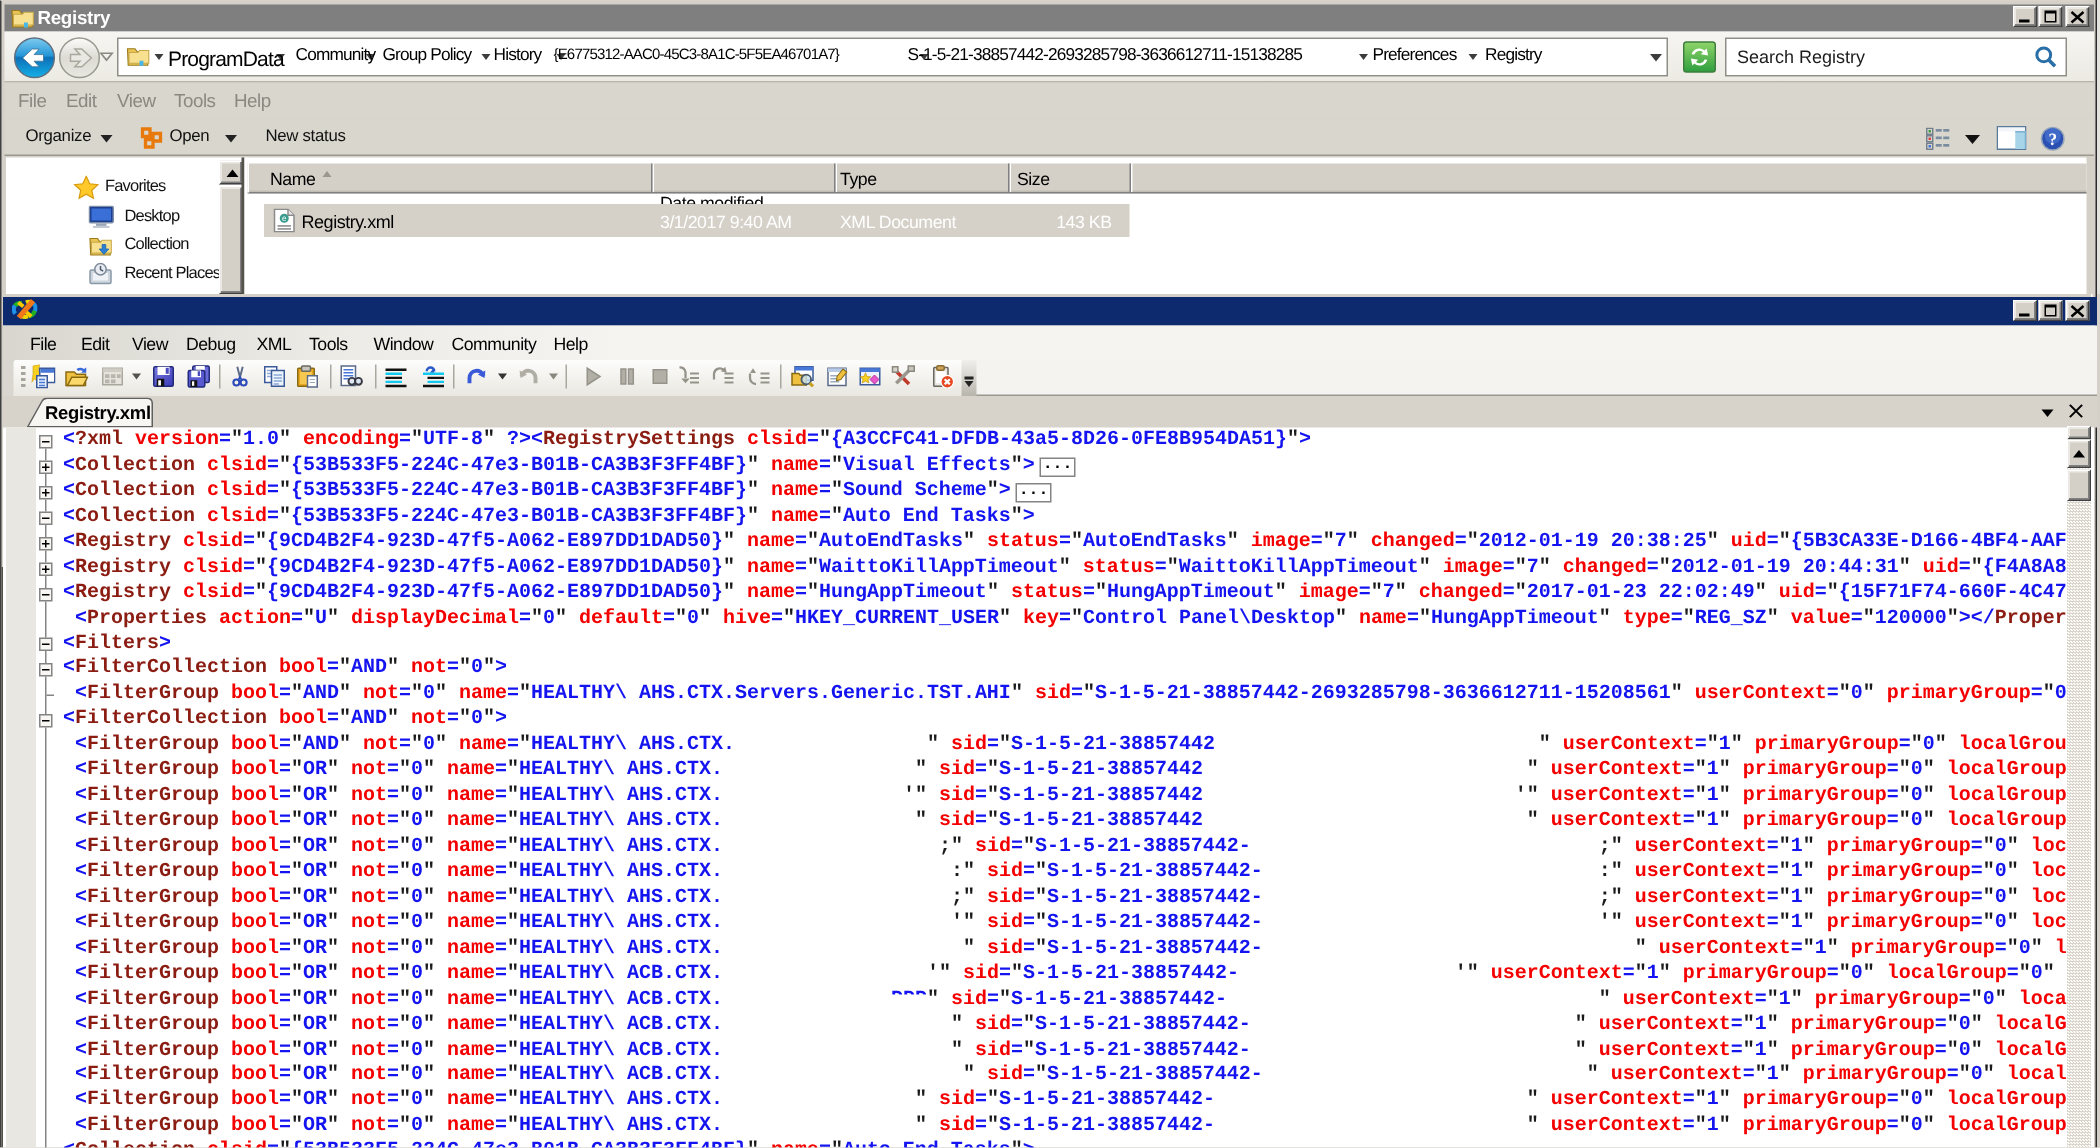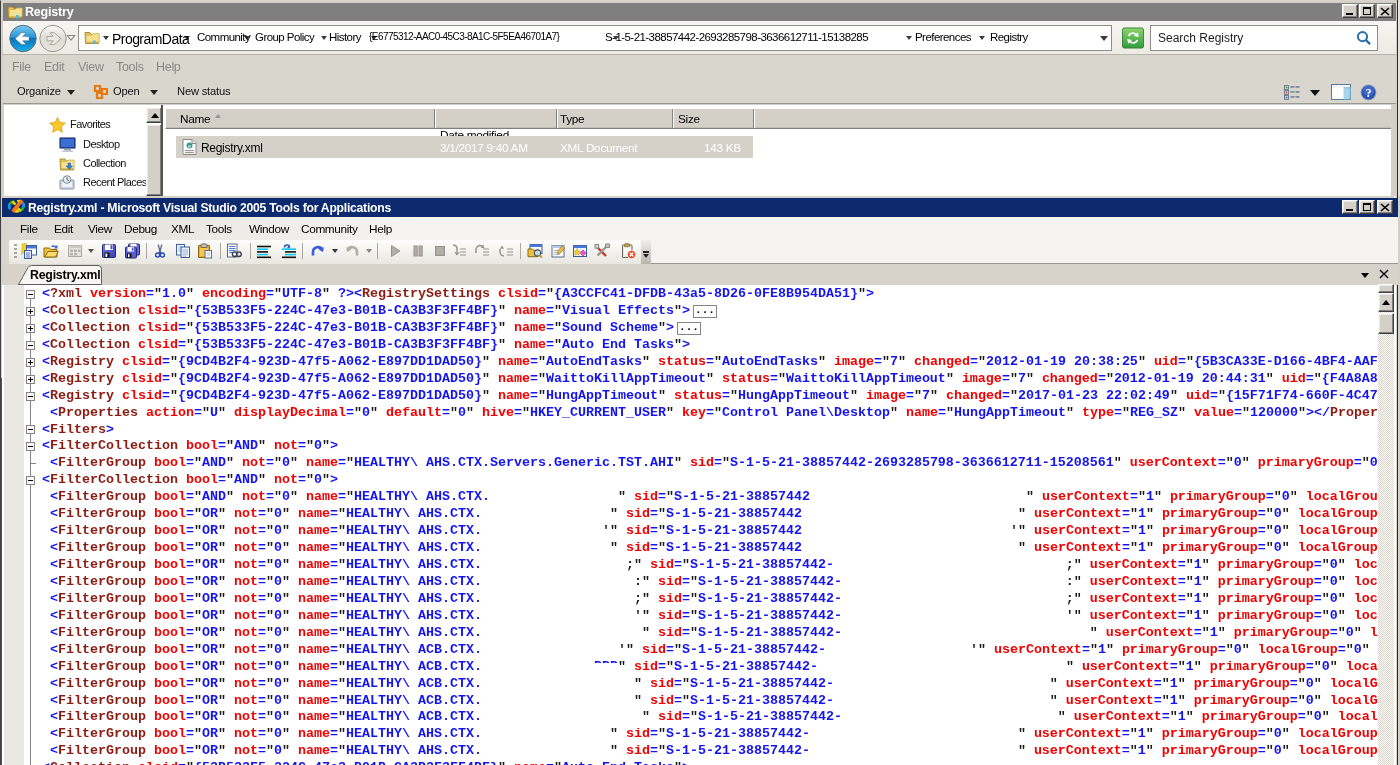--- a/index.html
+++ b/index.html
@@ -211,21 +211,20 @@
 <path d="M6.5 3.2 a4.3 4.3 0 0 0-4.6 1.6" stroke="#21b021"></path>
 <path d="M1.9 4.8 a4.6 4.6 0 0 0 0.3 5.3" stroke="#1e90e8"></path>
 <path d="M9.3 2.6 a4.6 4.6 0 0 1 4.4 0.4" stroke="#f0d800"></path>
 <path d="M14.4 3.4 a4.4 4.4 0 0 1 0.7 5.2" stroke="#1e90e8"></path>
 <path d="M15.1 8.2 a4.6 4.6 0 0 1-4 3.6" stroke="#21b021"></path>
 <path d="M10.6 11.9 a4.6 4.6 0 0 1-4.4-0.6" stroke="#f0d800"></path>
 </g>
 <path d="M3.2 12.8 L12.6 1.6 L15.4 3.8 L6 15 z" fill="#f07818" transform="translate(0,-1.2)"></path>
 <path d="M4.2 2.6 L7.6 5.4 M9.6 9.2 L12.8 12" stroke="#f8c800" stroke-width="2.6"></path>
 </svg>
-<div class="ab" style="left:28px;top:5px;font-weight:bold;font-size:12.2px;letter-spacing:-0.25px;color:#fff">Registry.xml - Microsoft Visual Studio 2005 Tools for Applications</div>
 <div class="ab btn3d capbtn" style="left:1342px;top:4px">
       <div class="ab" style="left:3px;top:8px;width:7px;height:2px;background:#000"></div>
     </div>
 <div class="ab btn3d capbtn" style="left:1359px;top:4px">
       <div class="ab" style="left:3px;top:2px;width:8px;height:8px;border:1px solid #000;border-top-width:2px"></div>
     </div>
 <div class="ab btn3d capbtn" style="left:1377px;top:4px">
       <svg class="ab" style="left:2px;top:2px" width="10" height="9" viewBox="0 0 10 9">
         <path d="M1 1 L9 8 M9 1 L1 8" stroke="#000" stroke-width="1.6"></path>
       </svg>

